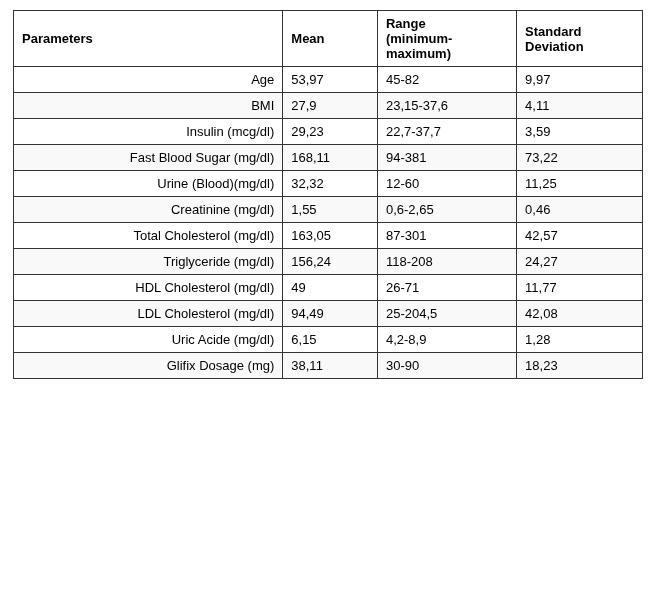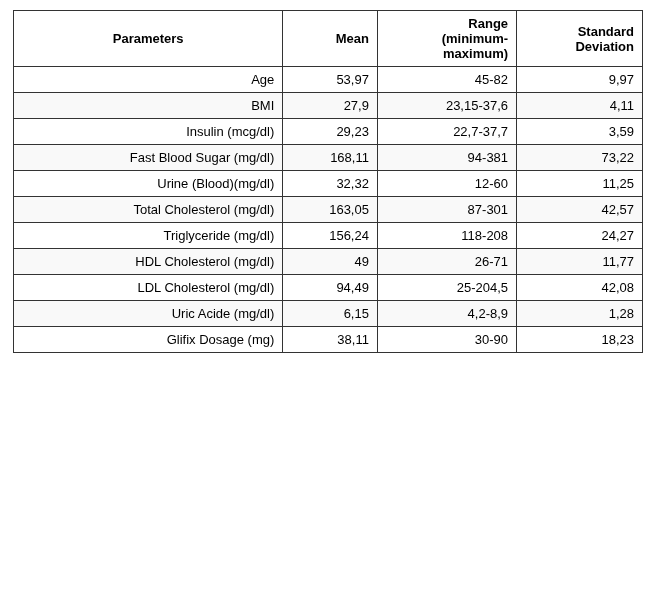--- a/index.html
+++ b/index.html
@@ -14,32 +14,32 @@
       width: 656px;
       min-height: 597px;
     }
     table {
       border-collapse: collapse;
       width: 630px;
     }
     th, td {
       border: 1px solid #333;
       padding: 5px 8px;
-      text-align: right;
+      text-align: left;
       vertical-align: middle;
     }
     th {
       font-weight: bold;
       background: #fff;
     }
     td:first-child {
       text-align: right;
     }
     th:first-child {
-      text-align: center;
+      text-align: left;
     }
     tr:nth-child(even) td {
       background: #f9f9f9;
     }
   </style>
 </head>
 <body>
 
 <table>
   <thead>
@@ -75,20 +75,26 @@
         <td>94-381</td>
         <td>73,22</td>
       </tr>
       <tr>
         <td>Urine (Blood)(mg/dl)</td>
         <td>32,32</td>
         <td>12-60</td>
         <td>11,25</td>
       </tr>
       <tr>
+        <td>Creatinine (mg/dl)</td>
+        <td>1,55</td>
+        <td>0,6-2,65</td>
+        <td>0,46</td>
+      </tr>
+      <tr>
         <td>Total Cholesterol (mg/dl)</td>
         <td>163,05</td>
         <td>87-301</td>
         <td>42,57</td>
       </tr>
       <tr>
         <td>Triglyceride (mg/dl)</td>
         <td>156,24</td>
         <td>118-208</td>
         <td>24,27</td>

